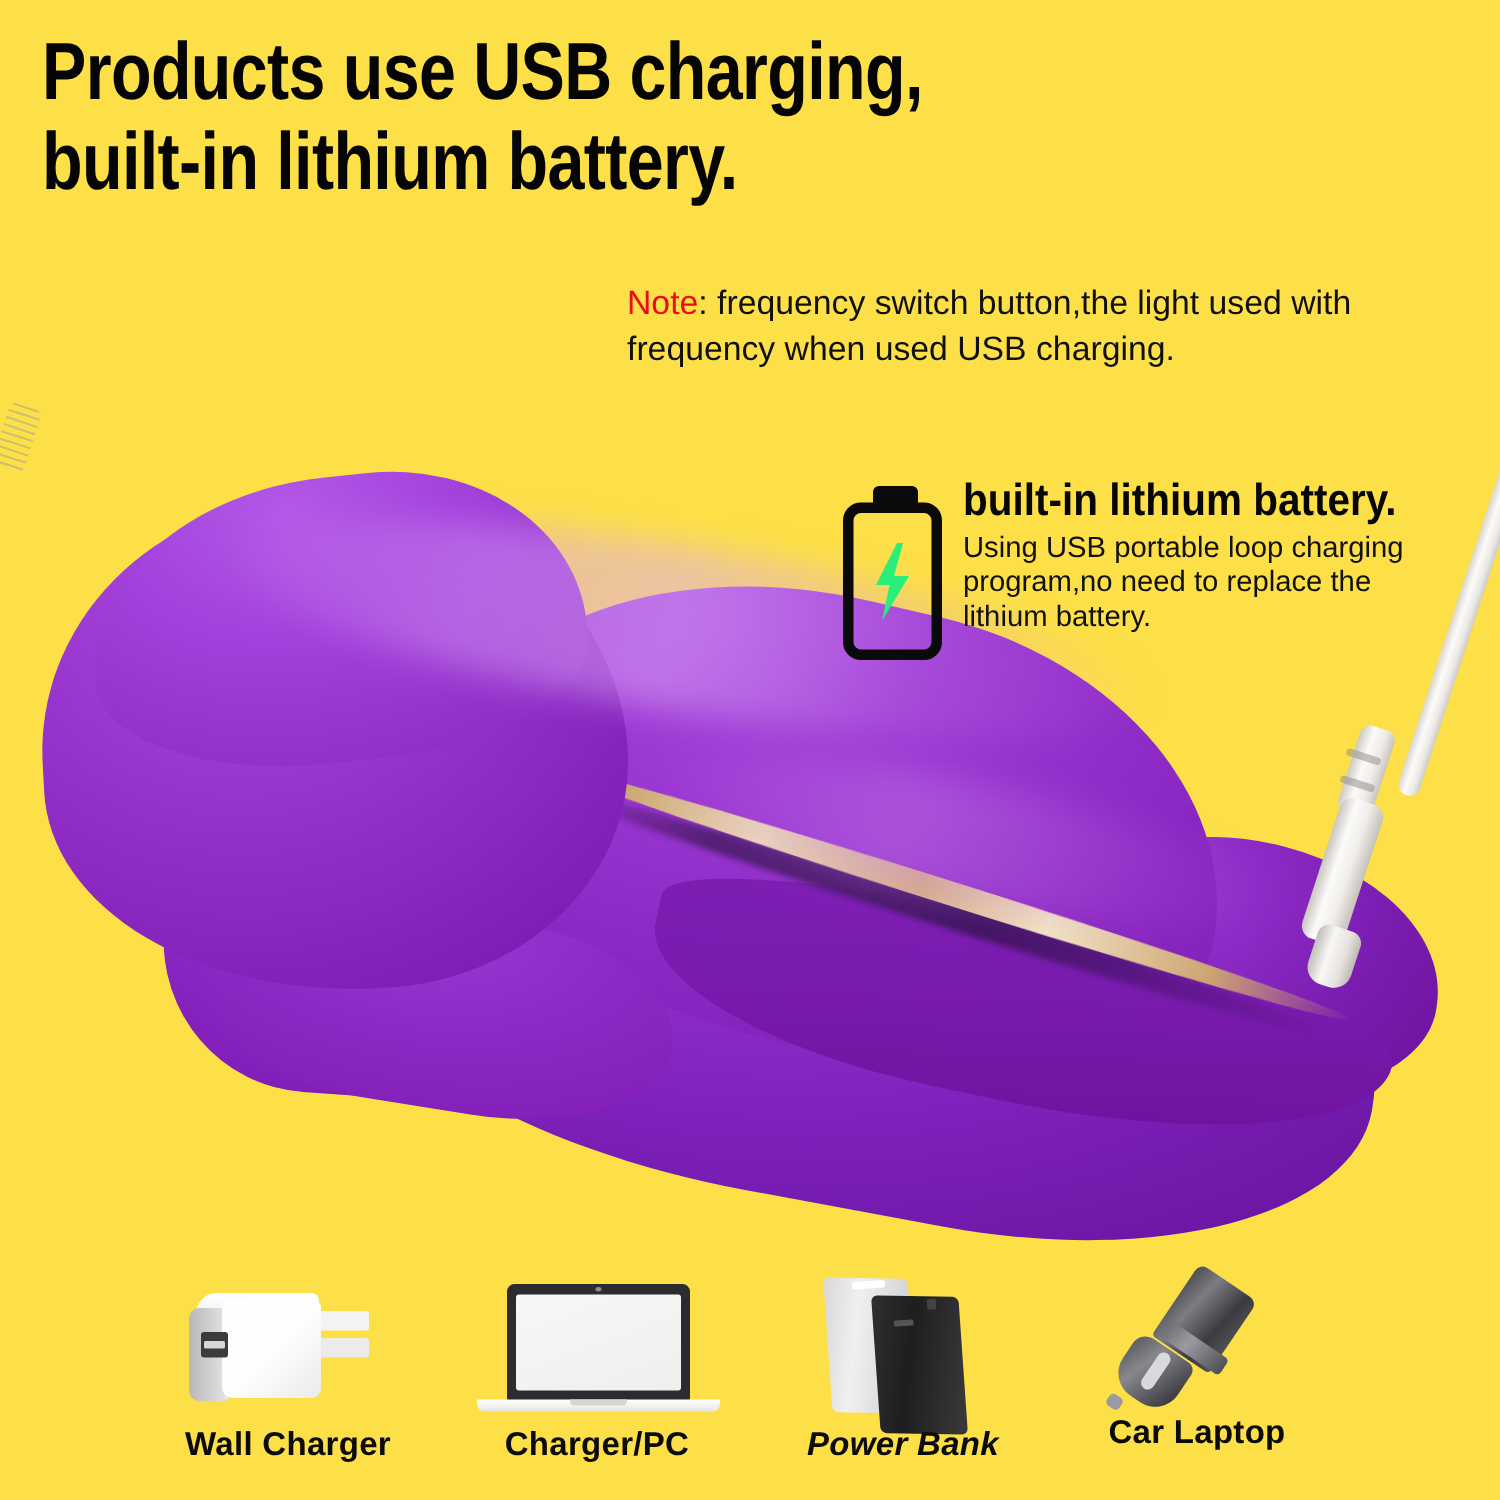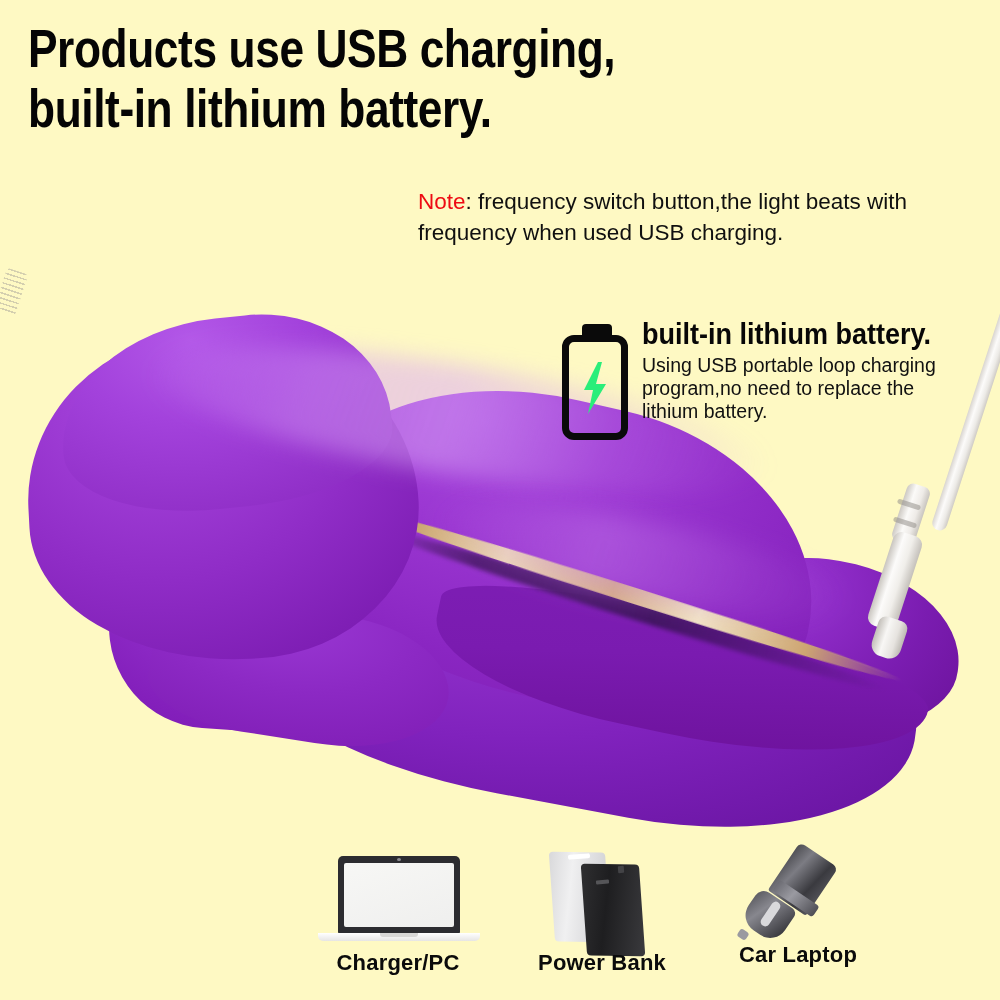--- a/index.html
+++ b/index.html
@@ -334,21 +334,21 @@
     width: 220px;
     text-align: center;
     font-family: "Liberation Sans Narrow", "Liberation Sans", sans-serif;
     font-weight: bold;
     font-size: 22px;
     color: #0b0b0b;
     letter-spacing: 0.2px;
   }
   #acc-wall   { left: 82px; }
   #acc-laptop { left: 288px; }
-  #acc-bank   { left: 492px; }
+  #acc-bank   { left: 492px; font-style: italic; }
   #acc-car    { left: 688px; }
   #acc-car .acc-label { top: 104px; }
 
   
   #wall-front {
     position: absolute; left: 66px; top: 28px;
     width: 66px; height: 66px;
     background: linear-gradient(135deg, #ffffff 0%, #fdfdfd 55%, #eceaea 100%);
     border-radius: 7px 6px 6px 7px;
   }
@@ -485,29 +485,29 @@
     position: absolute; left: 50px; top: 92px;
     width: 10px; height: 9px;
     background: #9a9aa0;
     border-radius: 3px;
     transform: rotate(34deg);
   }
 </style>
 </head>
 <body>
 
-<div id="page" style="background: #fef9c3;">
+<div id="page" style="background: #fde047;">
 
   <div id="headline">
     <span class="hl-line">Products use USB charging,</span>
     <span class="hl-line">built-in lithium battery.</span>
   </div>
 
   <div id="note-block">
-    <div><span id="note-label" style="color: rgb(238, 11, 19);">Note</span><span>: </span><span>frequency switch button,the light beats with</span></div>
+    <div><span id="note-label" style="color: rgb(238, 11, 19);">Note</span><span>: </span><span>frequency switch button,the light used with</span></div>
     <div>frequency when used  USB charging.</div>
   </div>
 
   <div id="product-stage">
     <div class="body-piece" id="body-tail"></div>
     <div class="body-piece" id="body-tail-tip"></div>
     <div class="body-piece" id="body-mid"></div>
     <div class="body-piece" id="body-underedge"></div>
     <div class="body-piece" id="gold-seam-shadow"></div>
     <div class="body-piece" id="gold-seam"></div>
@@ -540,20 +540,32 @@
     <div id="battery-text">
       <div id="battery-title">built-in lithium battery.</div>
       <div id="battery-desc">Using USB portable loop charging
 program,no need to replace the
 lithium battery.</div>
     </div>
   </div>
 
   <div id="accessory-row">
 
+    <div class="accessory" id="acc-wall">
+      <div class="acc-art">
+        <div id="wall-prong-a"></div>
+        <div id="wall-prong-b"></div>
+        <div id="wall-top"></div>
+        <div id="wall-side"></div>
+        <div id="wall-front"></div>
+        <div id="wall-usb"></div>
+        <div id="wall-usb-in"></div>
+      </div>
+      <div class="acc-label">Wall Charger</div>
+    </div>
 
     <div class="accessory" id="acc-laptop">
       <div class="acc-art">
         <div id="lap-lid"></div>
         <div id="lap-screen"></div>
         <div id="lap-cam"></div>
         <div id="lap-base"></div>
         <div id="lap-notch"></div>
       </div>
       <div class="acc-label">Charger/PC</div>

